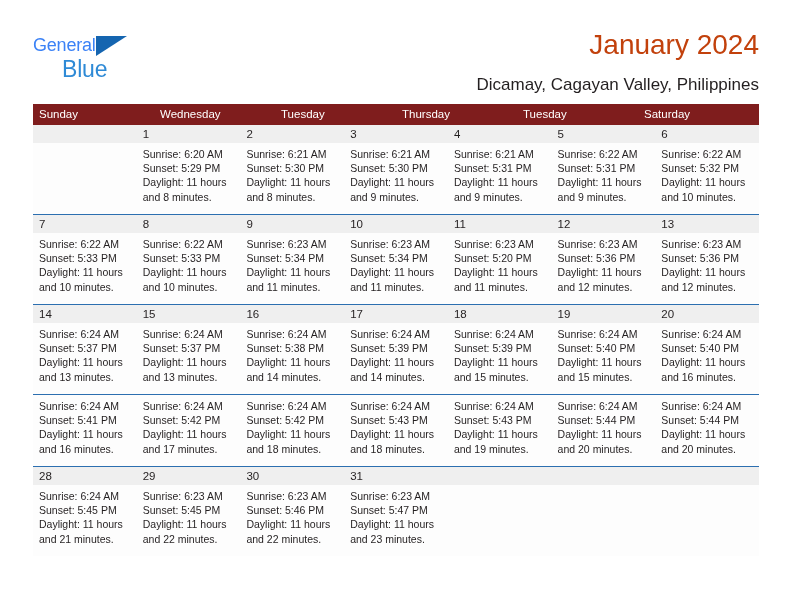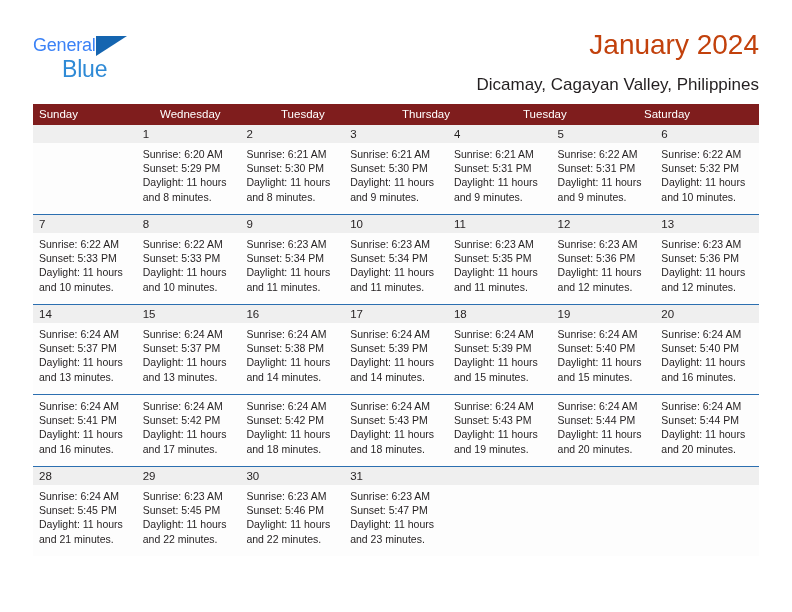--- a/index.html
+++ b/index.html
@@ -270,21 +270,21 @@
               <div class="line">and 11 minutes.</div>
             </div>
             <div class="daybody">
               <div class="line">Sunrise: 6:23 AM</div>
               <div class="line">Sunset: 5:34 PM</div>
               <div class="line">Daylight: 11 hours</div>
               <div class="line">and 11 minutes.</div>
             </div>
             <div class="daybody">
               <div class="line">Sunrise: 6:23 AM</div>
-              <div class="line">Sunset: 5:35 PM</div>
+              <div class="line">Sunset: 5:20 PM</div>
               <div class="line">Daylight: 11 hours</div>
               <div class="line">and 11 minutes.</div>
             </div>
             <div class="daybody">
               <div class="line">Sunrise: 6:23 AM</div>
               <div class="line">Sunset: 5:36 PM</div>
               <div class="line">Daylight: 11 hours</div>
               <div class="line">and 12 minutes.</div>
             </div>
             <div class="daybody">

